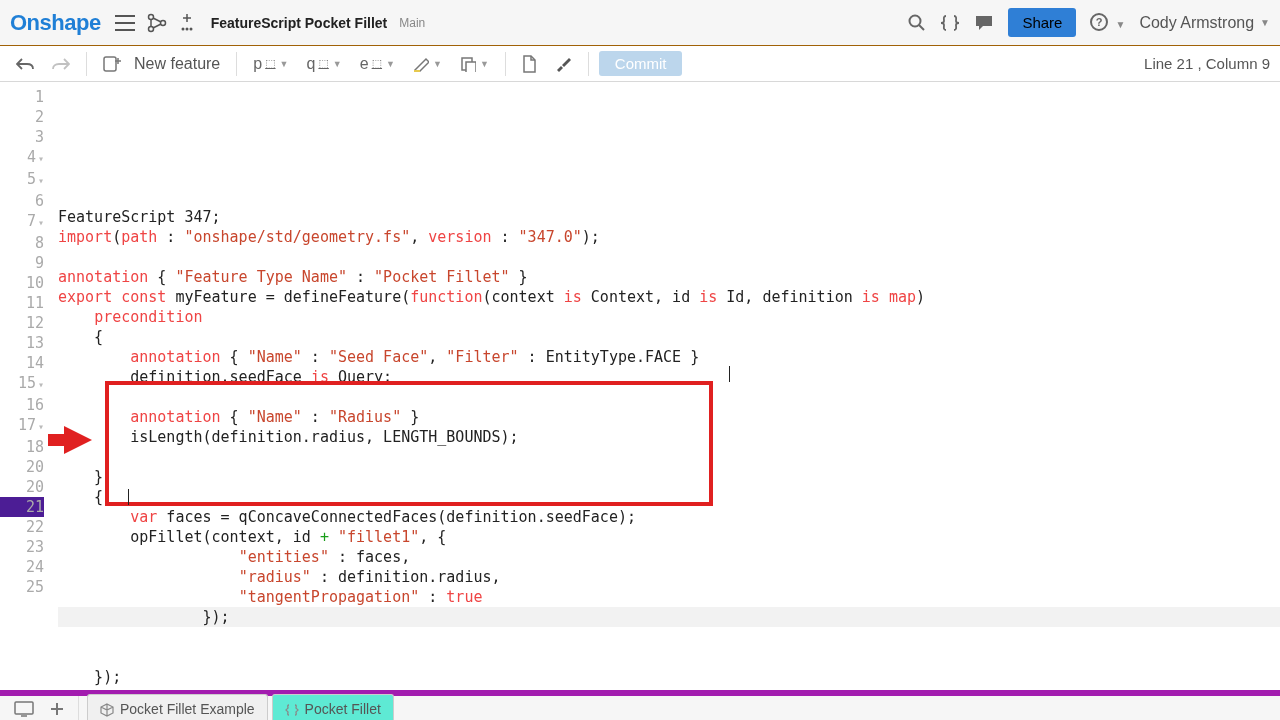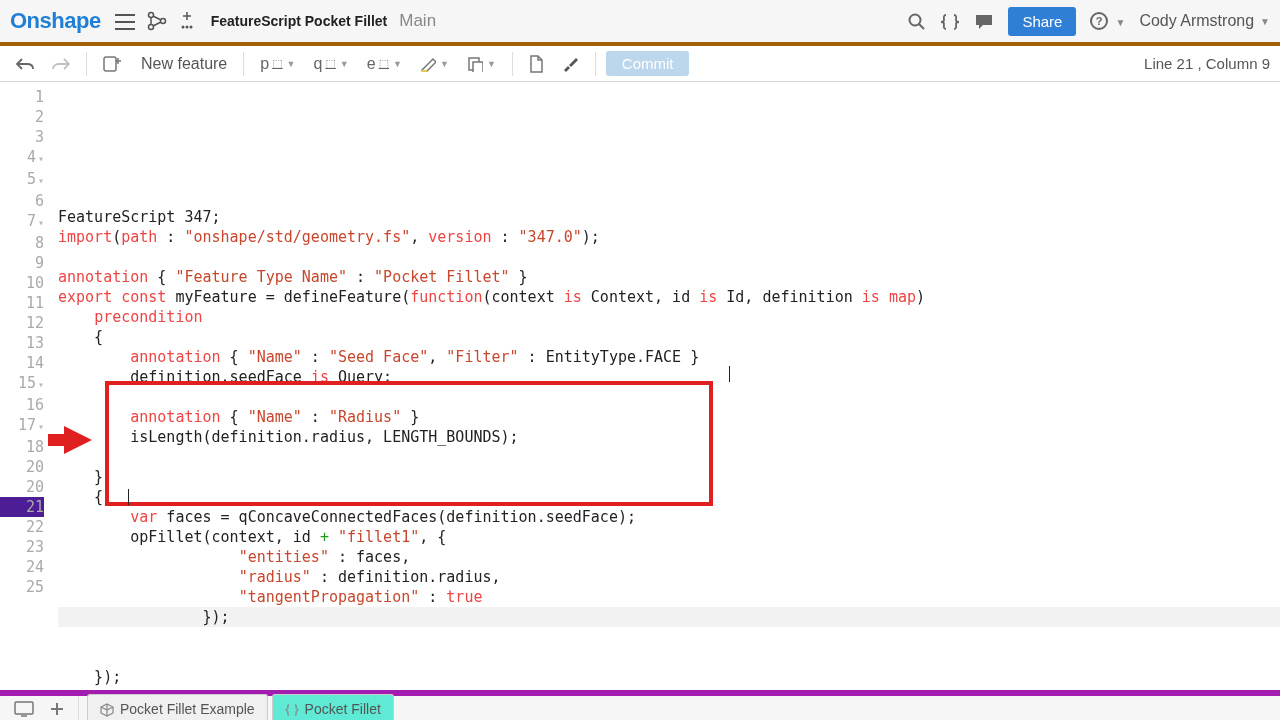--- a/index.html
+++ b/index.html
@@ -1,32 +1,32 @@
 <!DOCTYPE html>
 <html><head>
   <meta charset="utf-8">
   <style>
     * { margin: 0; padding: 0; box-sizing: border-box; }
     body { font-family: "Helvetica Neue", Arial, sans-serif; width: 1280px; height: 720px; overflow: hidden; position: relative; }
 
-    .topbar { height: 46px; display: flex; align-items: center; padding: 0 10px; border-bottom: 4px solid #a16207; background: #f6f6f6; }
+    .topbar { height: 46px; display: flex; align-items: center; padding: 0 10px; border-bottom: 1px solid #a16207; background: #f6f6f6; }
     .logo { color: #1f7fd6; font-weight: 700; font-size: 22px; letter-spacing: -0.5px; margin-right: 8px; }
     .ham, .graph, .plus-dots { color: #555; margin: 0 6px; cursor: pointer; }
     .doc-title { font-size: 14px; font-weight: 700; color: #222; margin-left: 10px; }
-    .doc-main { font-size: 17px; color: #888; margin-left: 12px; }
+    .doc-main { font-size: 12px; color: #888; margin-left: 12px; }
     .top-right { margin-left: auto; display: flex; align-items: center; gap: 14px; }
     .top-icon { color: #666; cursor: pointer; font-size: 18px; }
-    .share-btn { background: #2f7fd6; color: #ffffff; padding: 6px 14px; border-radius: 3px; font-size: 15px; cursor: pointer; }
+    .share-btn { background: #2f7fd6; color: #000000; padding: 6px 14px; border-radius: 3px; font-size: 15px; cursor: pointer; }
     .user { color: #555; font-size: 16px; display: flex; align-items: center; gap: 6px; }
     .caret { font-size: 10px; color: #888; }
 
     .toolbar { height: 36px; display: flex; align-items: center; padding: 0 10px; border-bottom: 1px solid #d8d8d8; background: #fff; gap: 6px; }
     .tool-btn { display: flex; align-items: center; gap: 4px; padding: 4px 6px; color: #666; font-size: 16px; cursor: pointer; }
     .tool-btn .sm-caret { font-size: 9px; color: #999; }
-    .new-feature { font-size: 16px; color: #555; display: flex; align-items: center; gap: 20px; }
+    .new-feature { font-size: 16px; color: #555; display: flex; align-items: center; gap: 13px; }
     .sep { width: 1px; height: 24px; background: #ddd; margin: 0 4px; }
     .commit-btn { background: #bcd6ec; color: #fff; padding: 4px 16px; border-radius: 3px; font-size: 15px; cursor: pointer; }
     .linecol { margin-left: auto; color: #555; font-size: 15px; }
 
     .editor { display: flex; height: 608px; background: #fff; }
     .gutter { width: 52px; background: #fff; text-align: right; padding: 5px 8px 0 0; color: #aaa; font-family: Consolas, monospace; font-size: 15px; line-height: 20px; user-select: none; }
     .gutter .fold { color: #bbb; font-size: 10px; margin-left: 2px; }
     .code { flex: 1; font-family: Consolas, monospace; font-size: 15px; line-height: 20px; padding: 5px 0 0 6px; position: relative; white-space: pre; }
     .code-line { height: 20px; }
     .line-highlight { background: #f2f2f2; }

